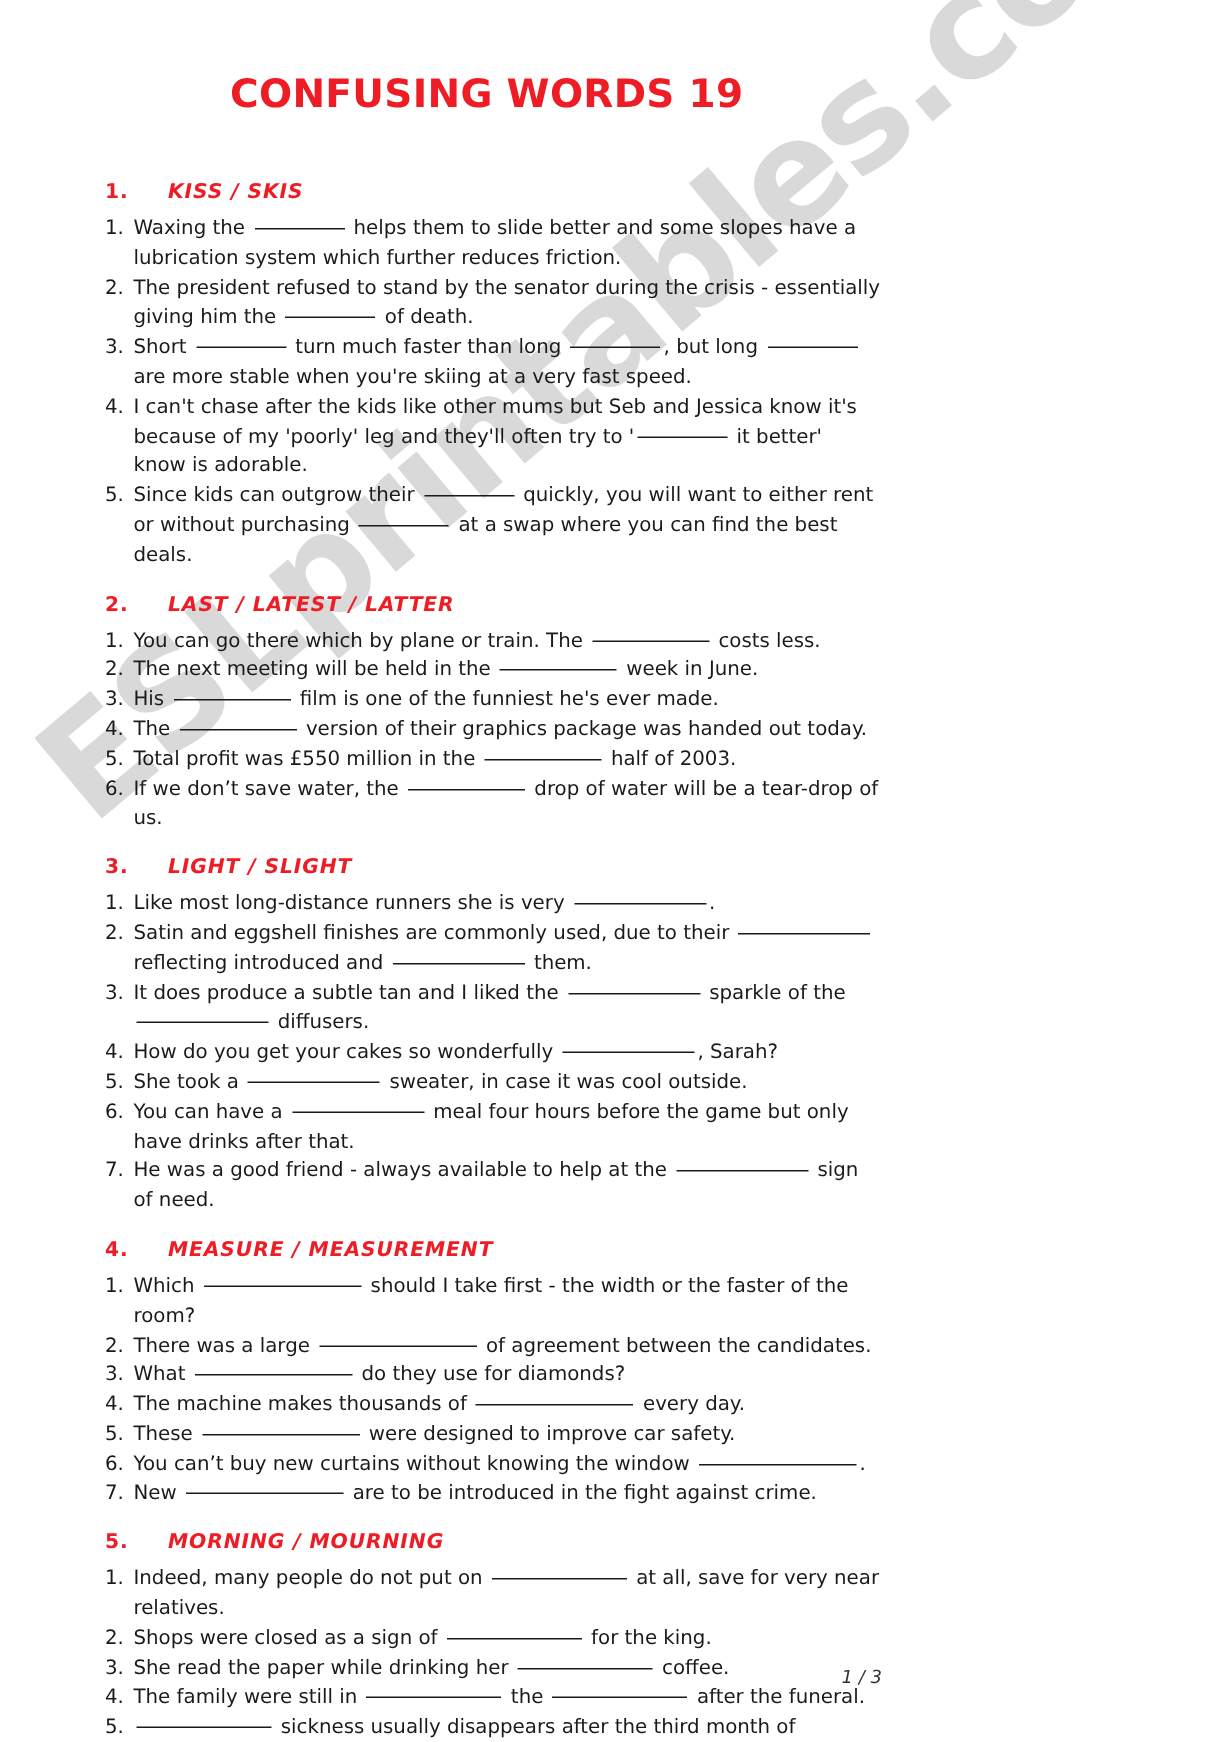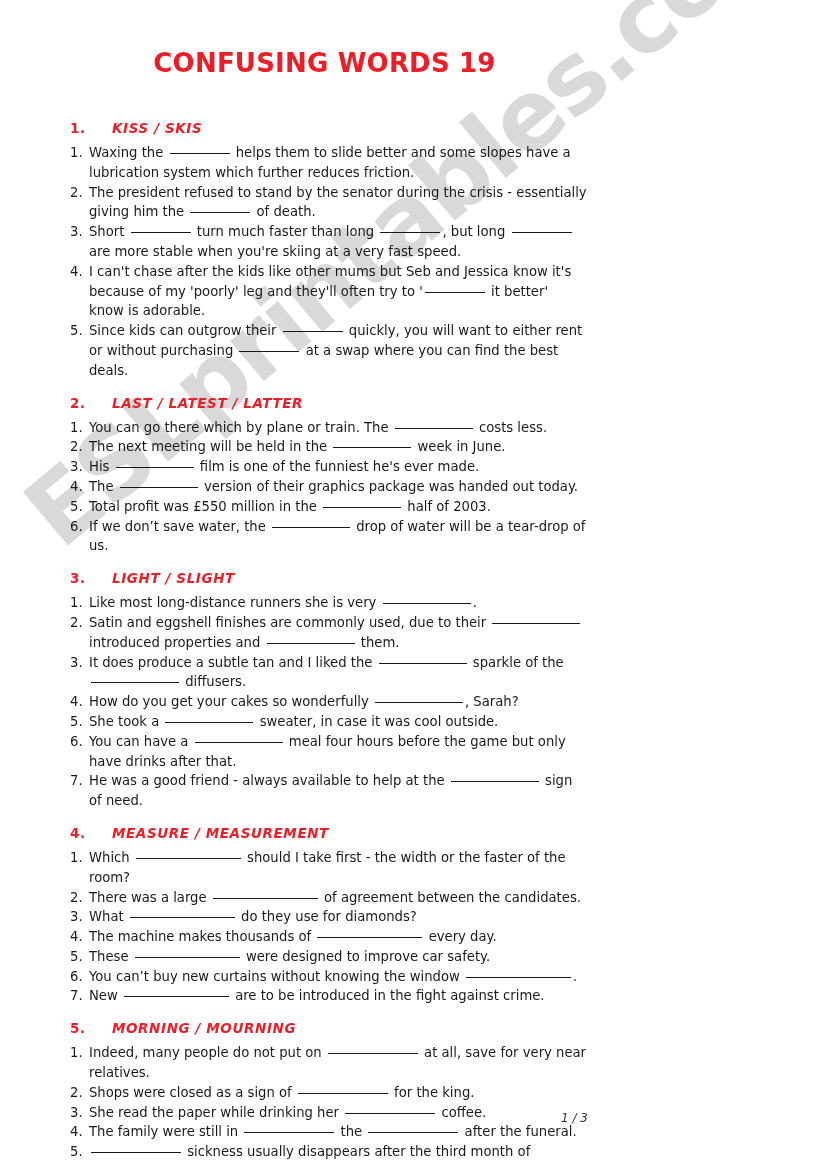--- a/index.html
+++ b/index.html
@@ -222,21 +222,21 @@
             <span class="section-number">3.</span>
             <span class="section-title">LIGHT / SLIGHT</span>
           </div>
           <ul class="items">
             <li class="item">
               <span class="item-number">1.</span>
               <span class="item-text"><span>Like most long-distance runners she is very </span><span class="blank blank-s3"></span><span>.</span></span>
             </li>
             <li class="item">
               <span class="item-number">2.</span>
-              <span class="item-text"><span>Satin and eggshell finishes are commonly used, due to their </span><span class="blank blank-s3"></span><span> introduced properties and </span><span class="blank blank-s3"></span><span> them.</span></span>
+              <span class="item-text"><span>Satin and eggshell finishes are commonly used, due to their </span><span class="blank blank-s3"></span><span> reflecting introduced and </span><span class="blank blank-s3"></span><span> them.</span></span>
             </li>
             <li class="item">
               <span class="item-number">3.</span>
               <span class="item-text"><span>It does produce a subtle tan and I liked the </span><span class="blank blank-s3"></span><span> sparkle of the </span><span class="blank blank-s3"></span><span> diffusers.</span></span>
             </li>
             <li class="item">
               <span class="item-number">4.</span>
               <span class="item-text"><span>How do you get your cakes so wonderfully </span><span class="blank blank-s3"></span><span>, Sarah?</span></span>
             </li>
             <li class="item">

